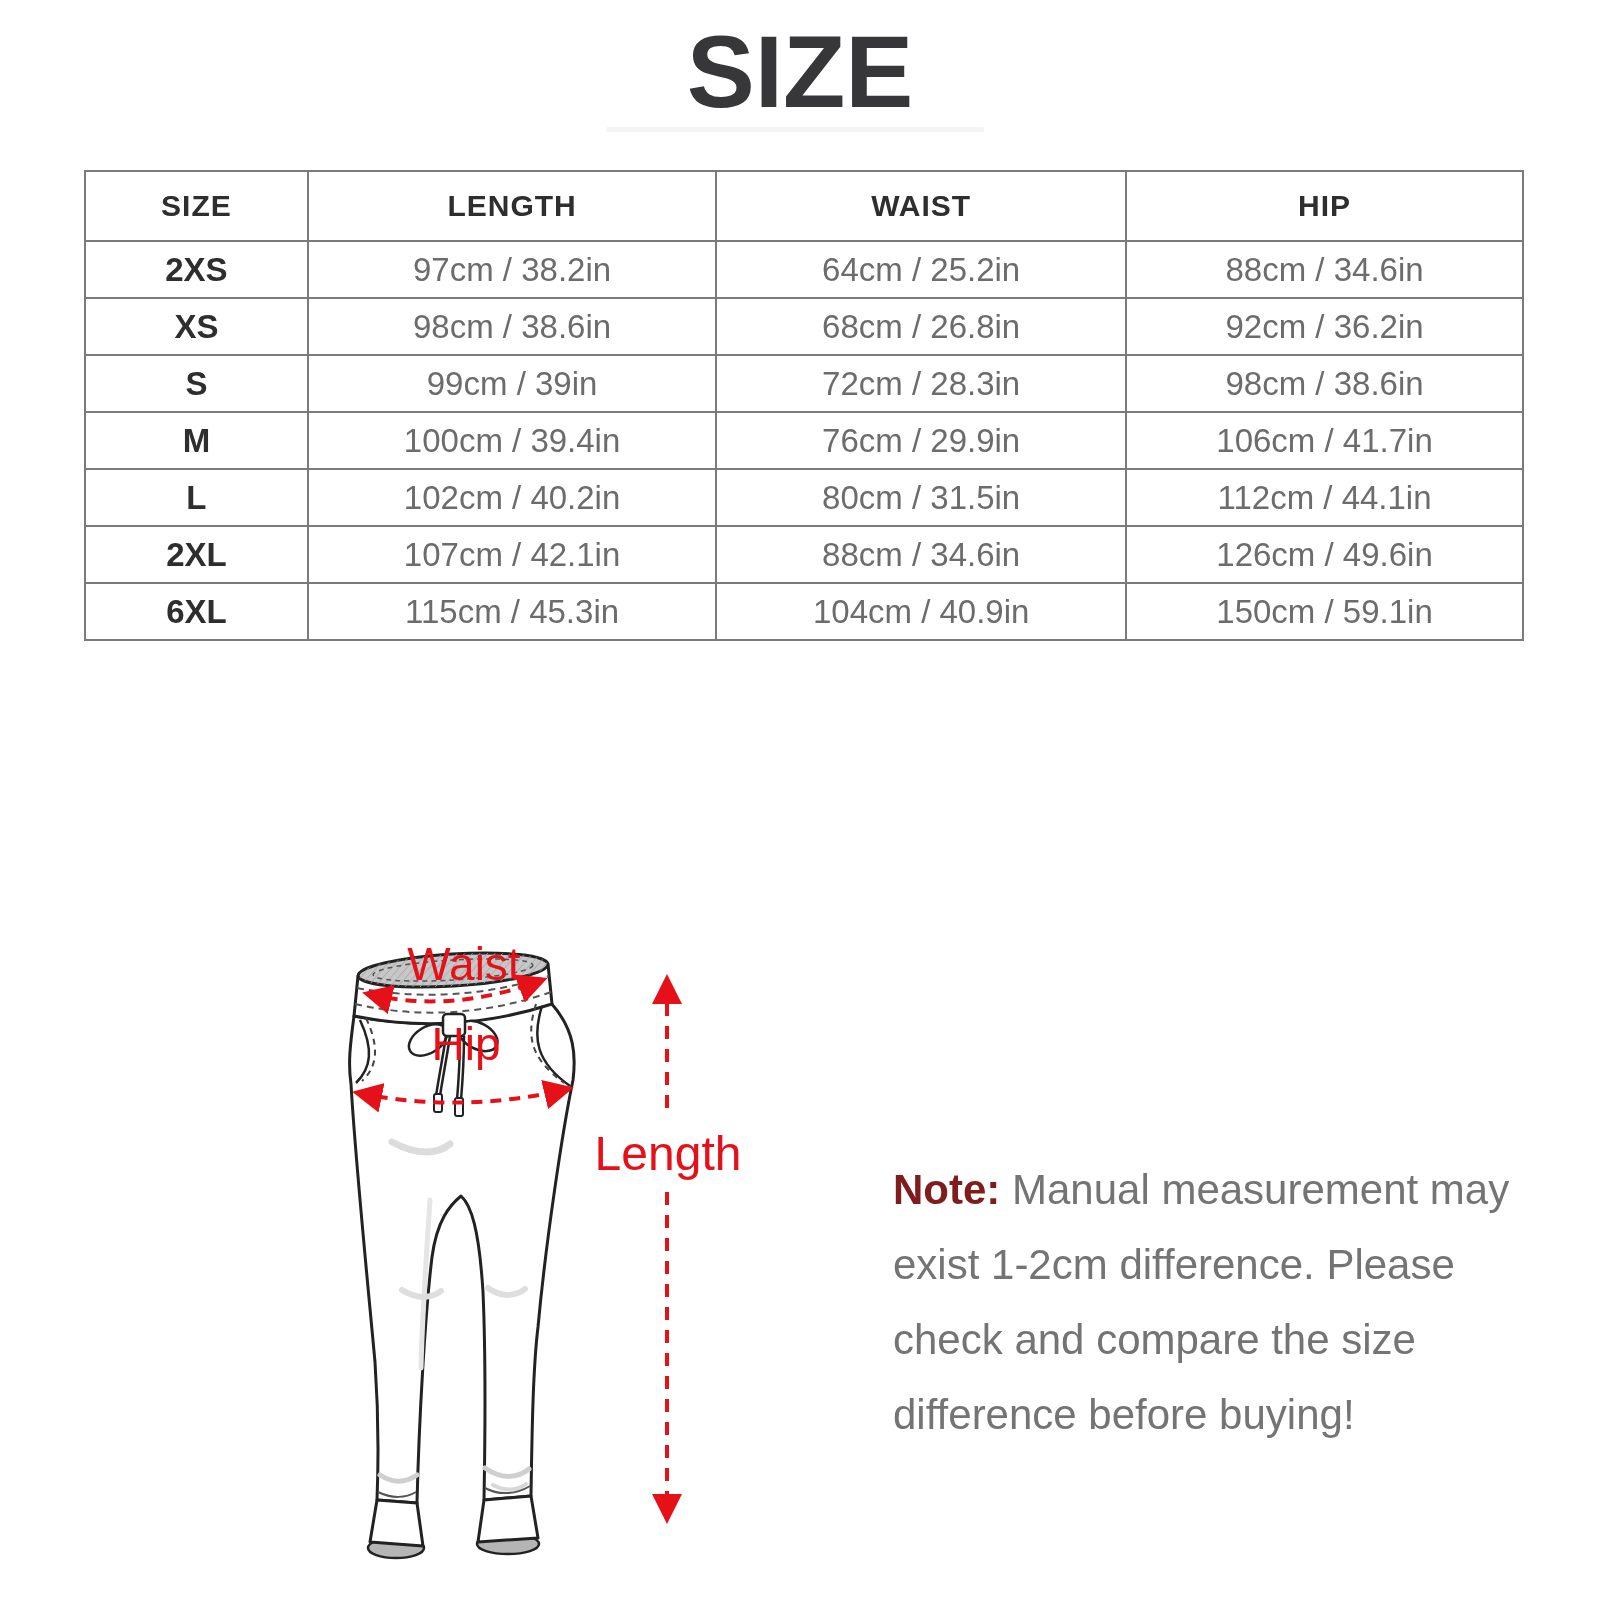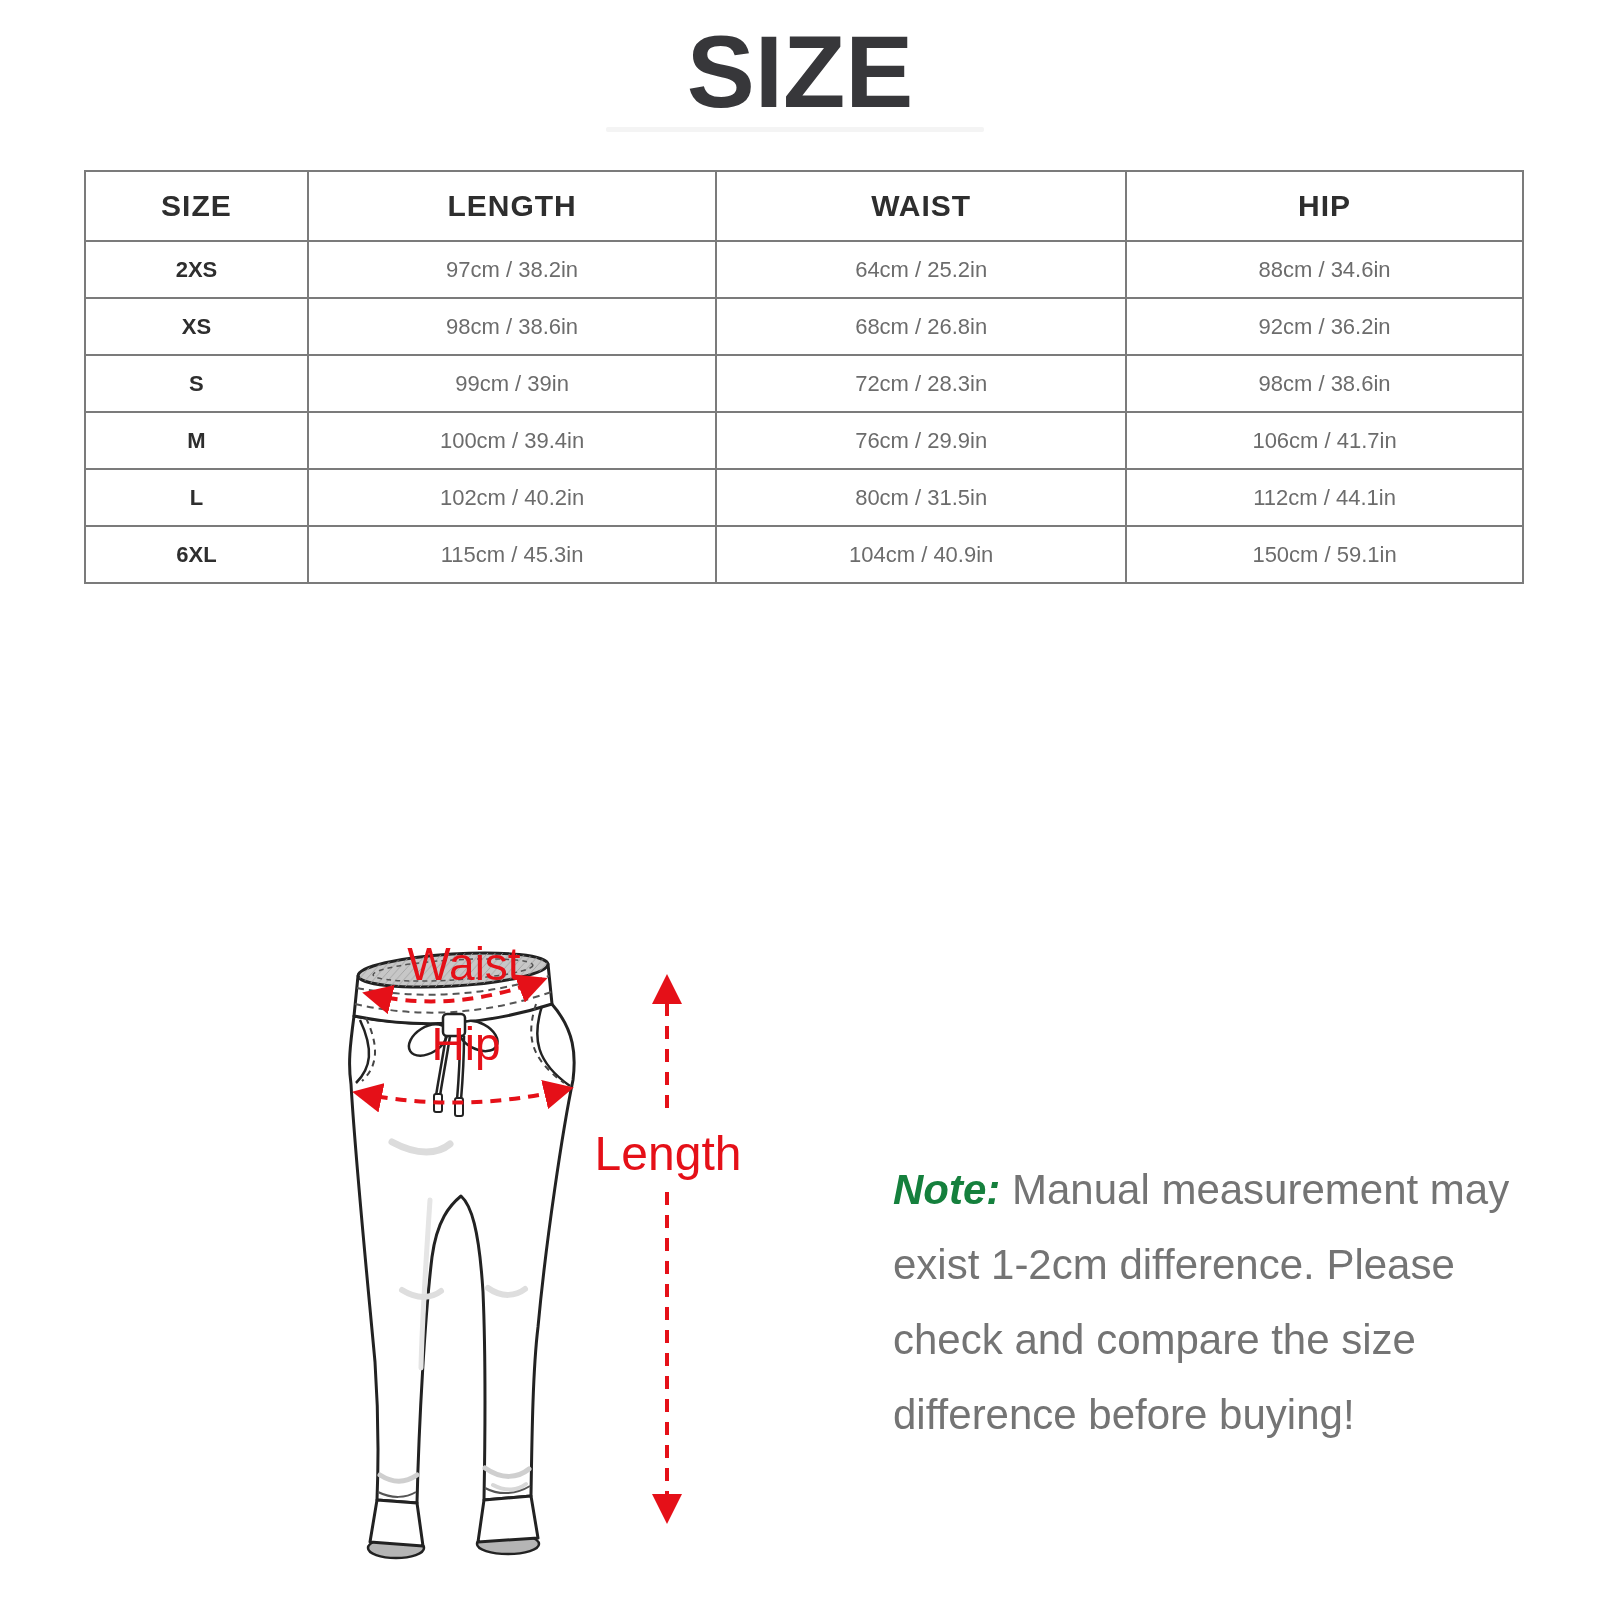--- a/index.html
+++ b/index.html
@@ -20,29 +20,29 @@
     border-collapse:collapse;table-layout:fixed;
   }
   .size-table th,.size-table td{
     border:2px solid #7b7b7b;text-align:center;vertical-align:middle;
     padding:0;
   }
   .size-table th{
     height:68px;font-size:30px;font-weight:700;color:#2e2e2e;letter-spacing:1px;
   }
   .size-table td{
-    height:55px;font-size:22px;font-weight:400;color:#6c6c6c;margin-top:6px;
+    height:55px;font-size:33px;font-weight:400;color:#6c6c6c;margin-top:6px;
   }
   .size-table td.size-col{font-weight:700;color:#2e2e2e;}
   .diagram-wrap{position:absolute;left:280px;top:900px;width:600px;height:700px;}
   .note-block{
     position:absolute;left:893px;top:1152px;width:640px;
     font-size:42px;color:#747474;line-height:75px;
   }
-  .note-label{font-weight:700;color:#15803d;font-style:italic;}
+  .note-label{font-weight:700;color:#7f1d1d;}
 </style>
 </head>
 <body>
 
 <div class="page-title">SIZE</div>
 <div class="title-divider"></div>
 
 <table class="size-table">
   <colgroup>
     <col style="width:15.5%">
@@ -83,20 +83,26 @@
         <td>76cm / 29.9in</td>
         <td>106cm / 41.7in</td>
       </tr>
       <tr>
         <td class="size-col">L</td>
         <td>102cm / 40.2in</td>
         <td>80cm / 31.5in</td>
         <td>112cm / 44.1in</td>
       </tr>
       <tr>
+        <td class="size-col">2XL</td>
+        <td>107cm / 42.1in</td>
+        <td>88cm / 34.6in</td>
+        <td>126cm / 49.6in</td>
+      </tr>
+      <tr>
         <td class="size-col">6XL</td>
         <td>115cm / 45.3in</td>
         <td>104cm / 40.9in</td>
         <td>150cm / 59.1in</td>
       </tr>
     </tbody>
 </table>
 
 <div class="diagram-wrap">
   <svg width="600" height="700" viewBox="0 0 600 700">

